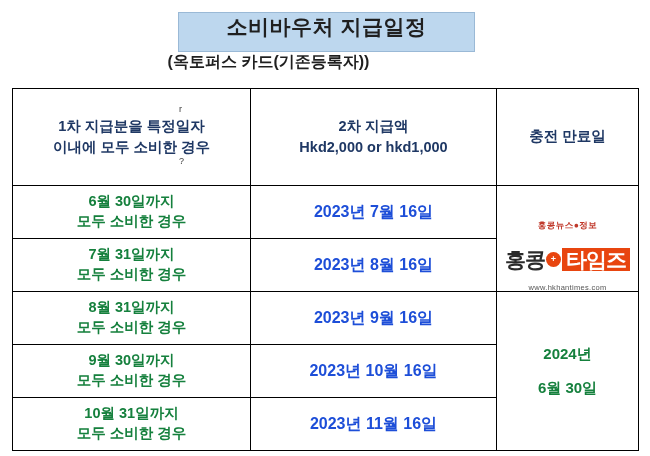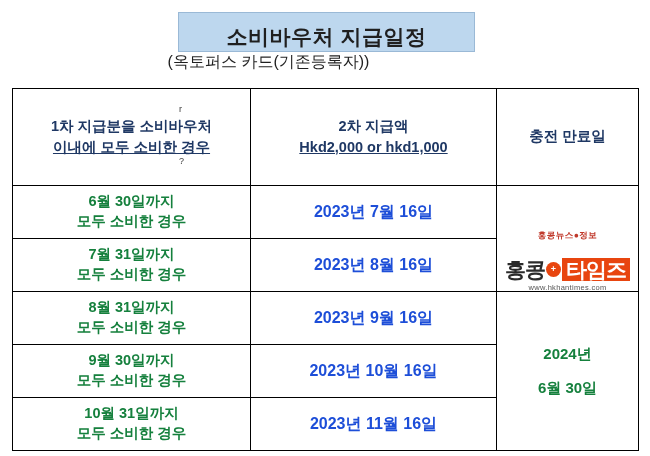--- a/index.html
+++ b/index.html
@@ -22,37 +22,37 @@
   
   .title-banner {
     position: absolute;
     left: 178px;
     top: 12px;
     width: 295px;
     height: 38px;
     background: #bdd7ee;
     border: 1px solid #9ab9d6;
     display: flex;
-    align-items: flex-end;
+    align-items: flex-start;
     justify-content: center;
   }
   .title-banner .title-text {
     font-size: 21px;
     font-weight: bold;
     color: #1f1f1f;
     letter-spacing: 0.5px;
   }
   .subtitle {
     position: absolute;
     left: 0;
     top: 52px;
     width: 537px;
     text-align: center;
     font-size: 16px;
-    font-weight: normal;
+    font-weight: bold;
     color: #1f1f1f;
   }
 
   
   .tbl {
     position: absolute;
     left: 12px;
     top: 88px;
     width: 626px;
     border-collapse: collapse;
@@ -71,21 +71,21 @@
   .hdr-row td { height: 96px; }
   .body-row td { height: 52px; }
 
   .hdr-cell {
     font-size: 14.5px;
     font-weight: bold;
     color: #1f3864;
     line-height: 1.45;
     position: relative;
   }
-  .hdr-cell .line2 { display: block; text-decoration: underline; }
+  .hdr-cell .line2 { display: block; }
   .hdr-mark {
     position: absolute;
     font-size: 9px;
     color: #3b3b3b;
     font-weight: normal;
   }
   .hdr-mark.top { left: 166px; top: 14px; }
   .hdr-mark.bottom { left: 166px; top: 66px; }
 
   .cell-cond {
@@ -160,21 +160,21 @@
     font-size: 21px;
     font-weight: bold;
     color: #ffffff;
     background: #e8450f;
     padding: 1px 4px;
     letter-spacing: -1px;
   }
   .logo-url {
     font-size: 7.5px;
     color: #555555;
-    margin-top: 3px;
+    margin-top: 13px;
     letter-spacing: 0.3px;
   }
 </style>
 </head>
 <body>
 
 <div class="page">
 
   <div class="title-banner">
     <span class="title-text">소비바우처 지급일정</span>
@@ -184,21 +184,21 @@
 
   <table class="tbl">
     <colgroup>
       <col class="col-a">
       <col class="col-b">
       <col class="col-c">
     </colgroup>
     <tbody>
       <tr class="hdr-row">
         <td class="hdr-cell">
-          <span>1차 지급분을 소비바우처</span>
+          <span>1차 지급분을 특정일자</span>
           <span class="line2">이내에 모두 소비한 경우</span>
           <span class="hdr-mark top">r</span>
           <span class="hdr-mark bottom">?</span>
         </td>
         <td class="hdr-cell">
           <span>2차 지급액</span>
           <span class="line2">Hkd2,000 or hkd1,000</span>
         </td>
         <td class="hdr-cell">
           <span>충전 만료일</span>

